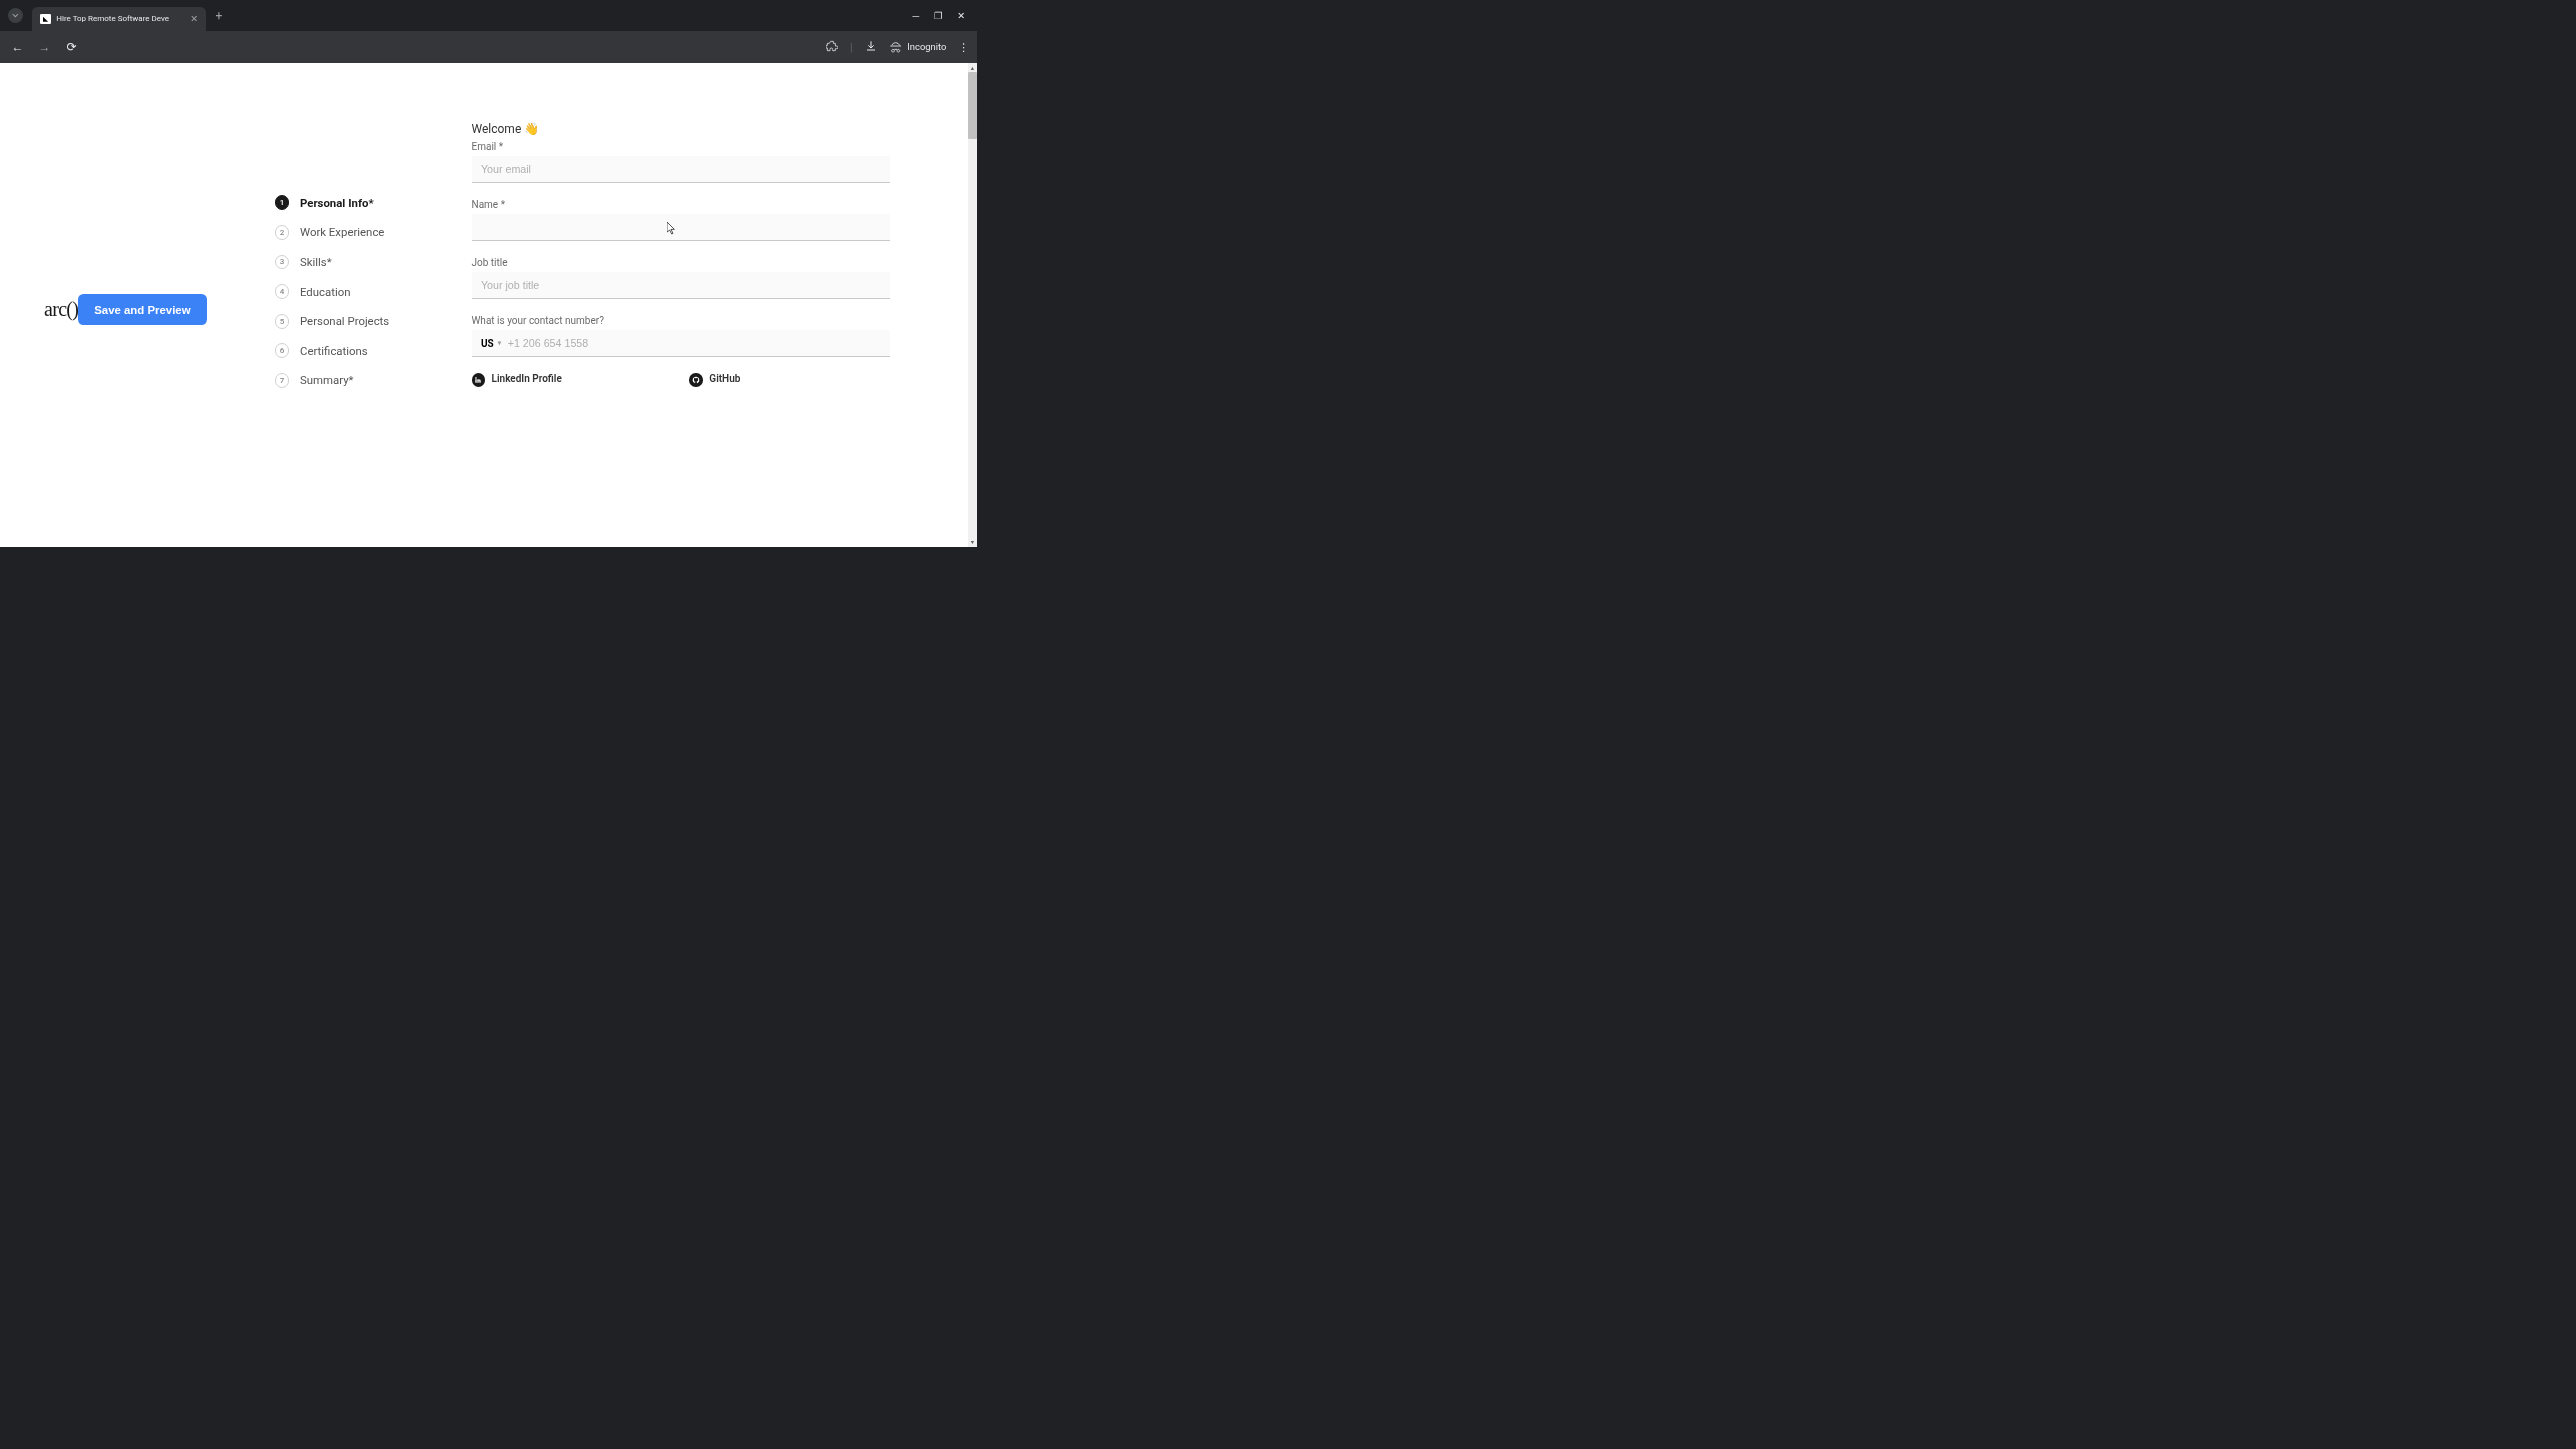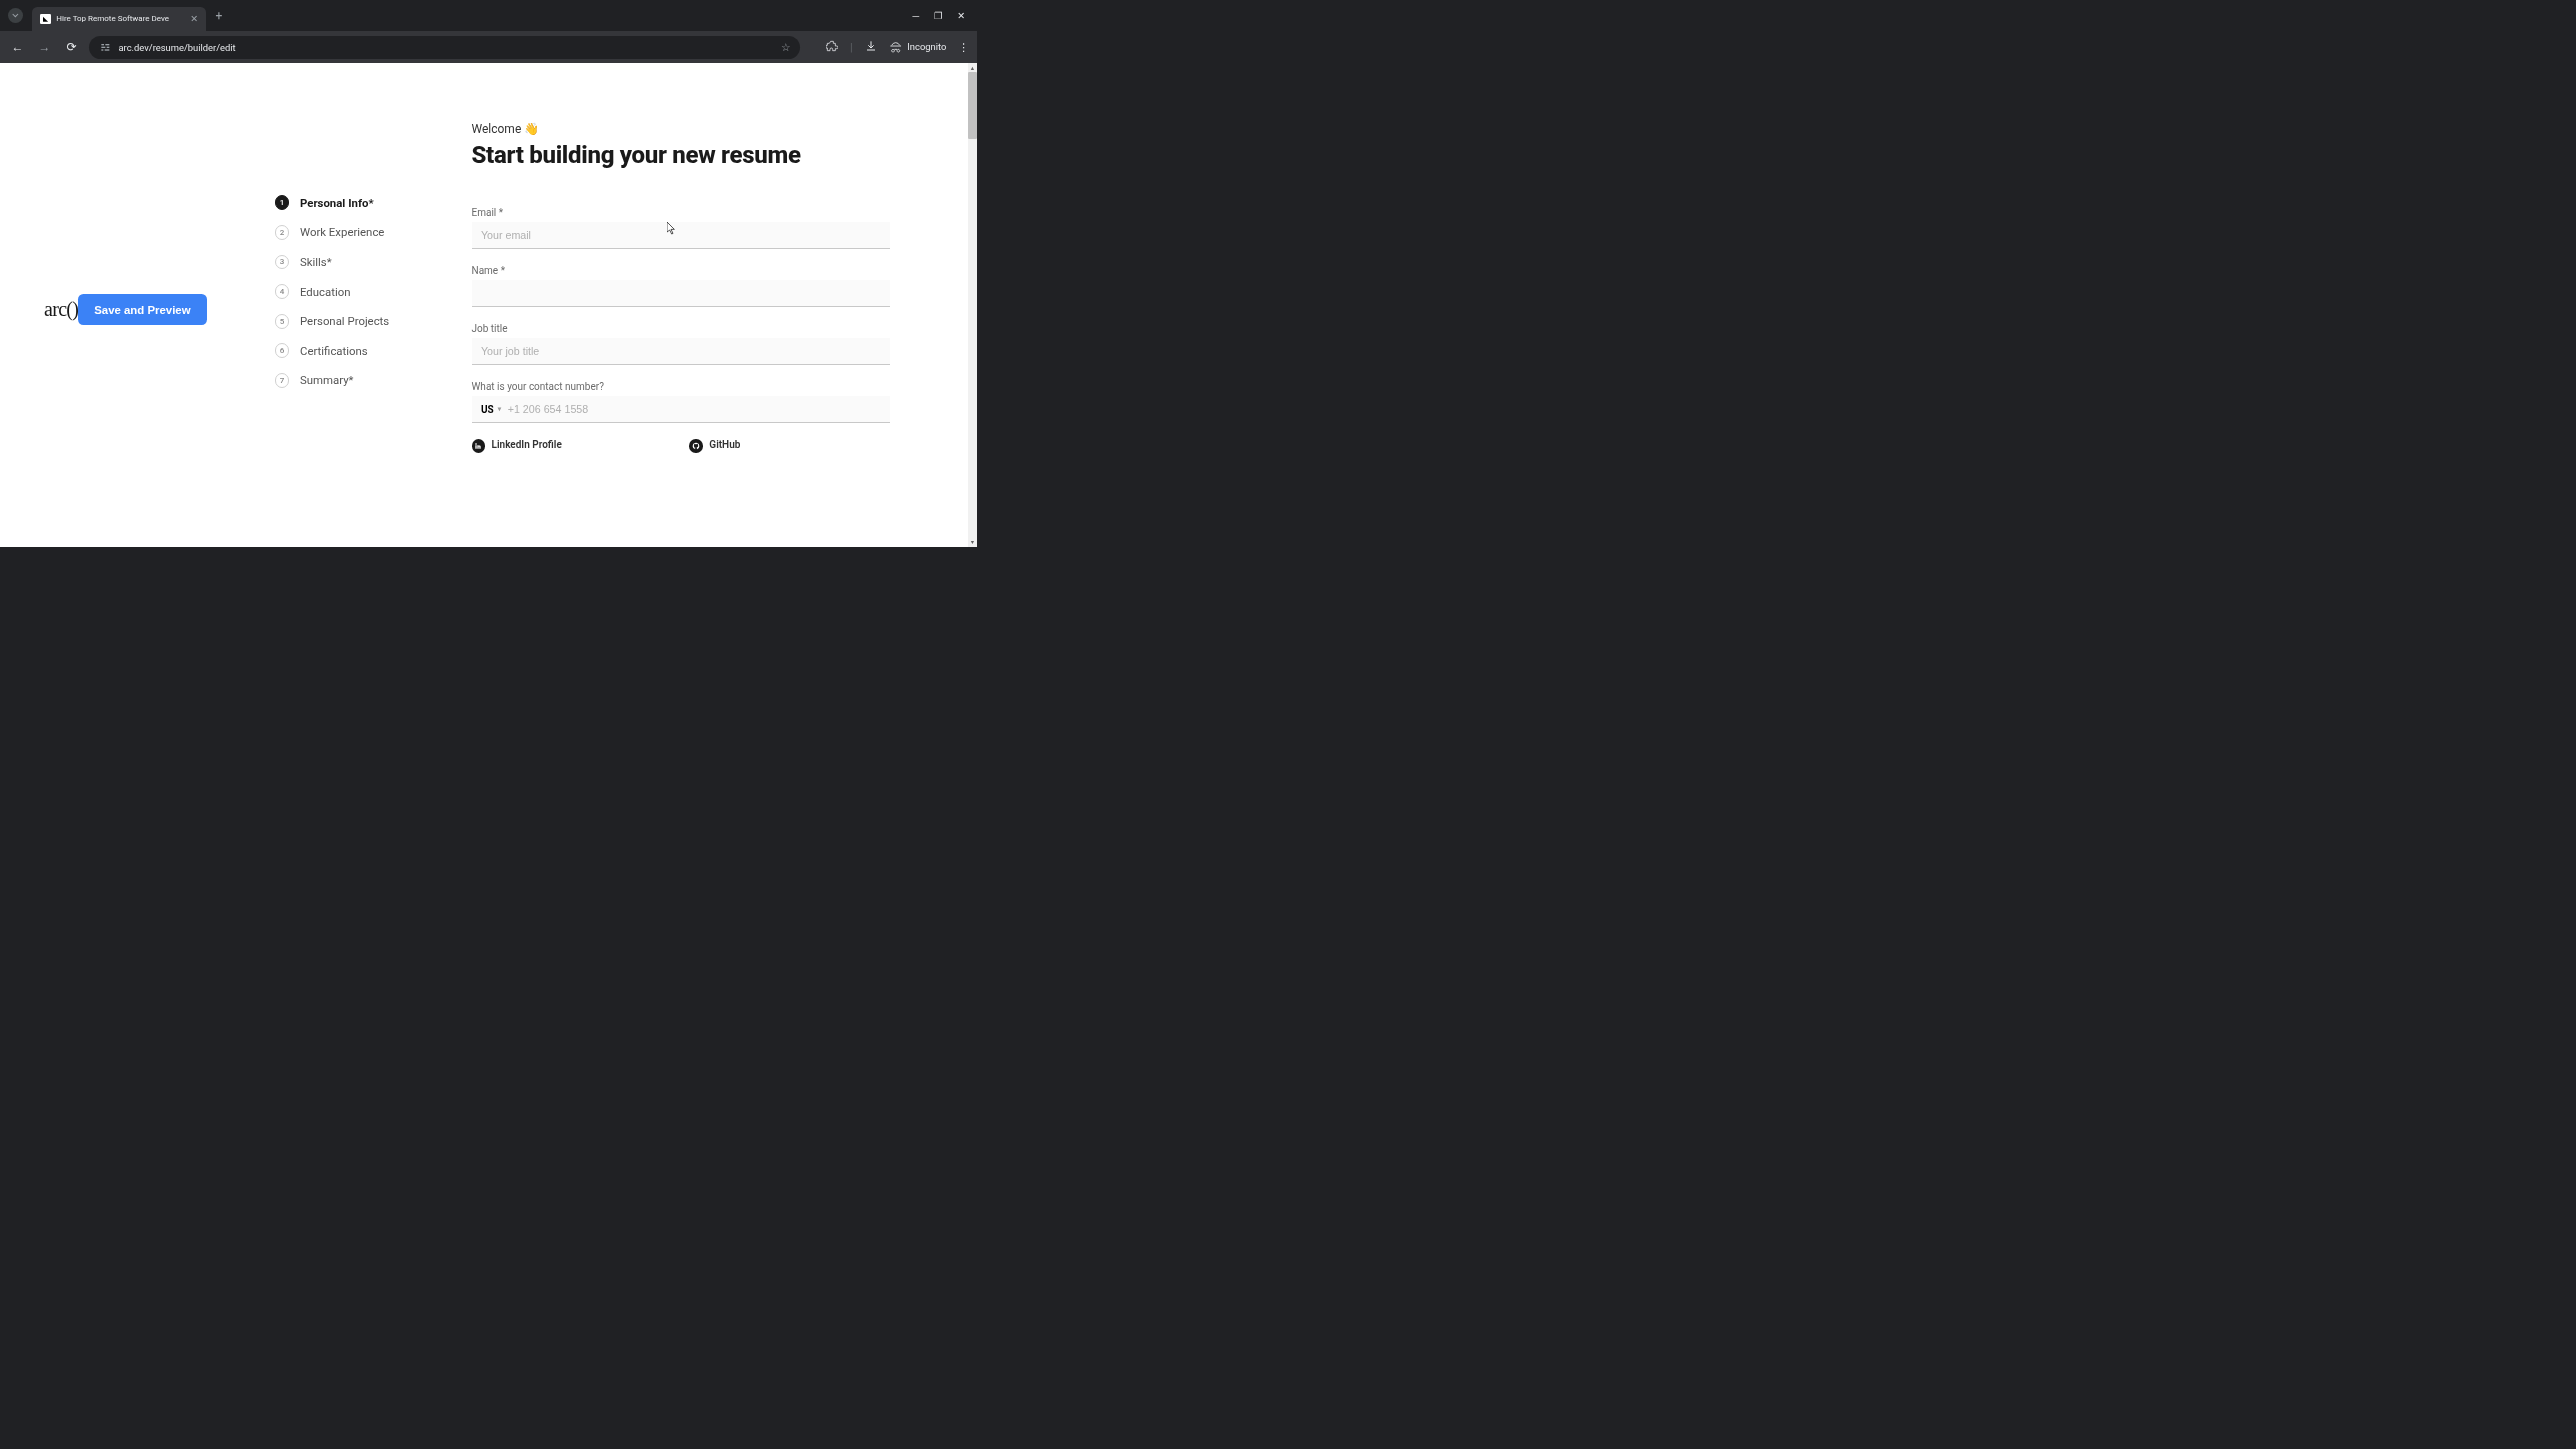--- a/index.html
+++ b/index.html
@@ -373,34 +373,20 @@
     <span>─</span>
     <span>❐</span>
     <span>✕</span>
   </div>
 </div>
 
 <div class="toolbar">
   <span class="nav-btn enabled">←</span>
   <span class="nav-btn">→</span>
   <span class="nav-btn enabled">⟳</span>
-  <div class="url-bar">
-    <span class="site-settings">
-      <svg width="10.7" height="10.7" viewBox="0 0 16 16">
-          <rect x="2" y="3" width="4" height="2" fill="#9aa0a6"></rect>
-          <rect x="8" y="3" width="6" height="2" fill="#9aa0a6"></rect>
-          <rect x="2" y="7" width="6" height="2" fill="#9aa0a6"></rect>
-          <rect x="10" y="7" width="4" height="2" fill="#9aa0a6"></rect>
-          <rect x="2" y="11" width="3" height="2" fill="#9aa0a6"></rect>
-          <rect x="7" y="11" width="7" height="2" fill="#9aa0a6"></rect>
-        </svg>
-    </span>
-    <span class="url-text">arc.dev/resume/builder/edit</span>
-    <span class="star-icon">☆</span>
-  </div>
   <div class="toolbar-right">
     <span class="toolbar-icon">
       <svg width="12" height="12" viewBox="0 0 18 18">
           <path d="M7 2 h4 v3 h3 v4 h2 a2 2 0 0 1 0 4 h-2 v3 h-4 v-2 a2 2 0 0 0 -4 0 v2 h-4 v-4 h-2 v-4 h2 v-3 h3 z" fill="none" stroke="#e8eaed" stroke-width="1.2"></path>
         </svg>
     </span>
     <span class="separator">|</span>
     <span class="toolbar-icon">
       <svg width="12" height="12" viewBox="0 0 18 18">
           <path d="M9 2 v9 M5 8 l4 4 l4 -4 M3 15 h12" fill="none" stroke="#e8eaed" stroke-width="1.5"></path>
@@ -449,21 +435,20 @@
           <div class="step-label">Certifications</div>
         </div>
         <div class="step-item">
           <div class="step-number">7</div>
           <div class="step-label">Summary*</div>
         </div>
       </nav>
 
       <main class="main-content">
         <div class="welcome-text">Welcome 👋</div>
-        <h1 class="page-title">Start building your new resume</h1>
 
         <div class="form-group">
           <label class="form-label">Email *</label>
           <input class="form-input" type="text" placeholder="Your email" style="">
         </div>
 
         <div class="form-group">
           <label class="form-label">Name *</label>
           <input class="form-input" type="text" style="">
         </div>

